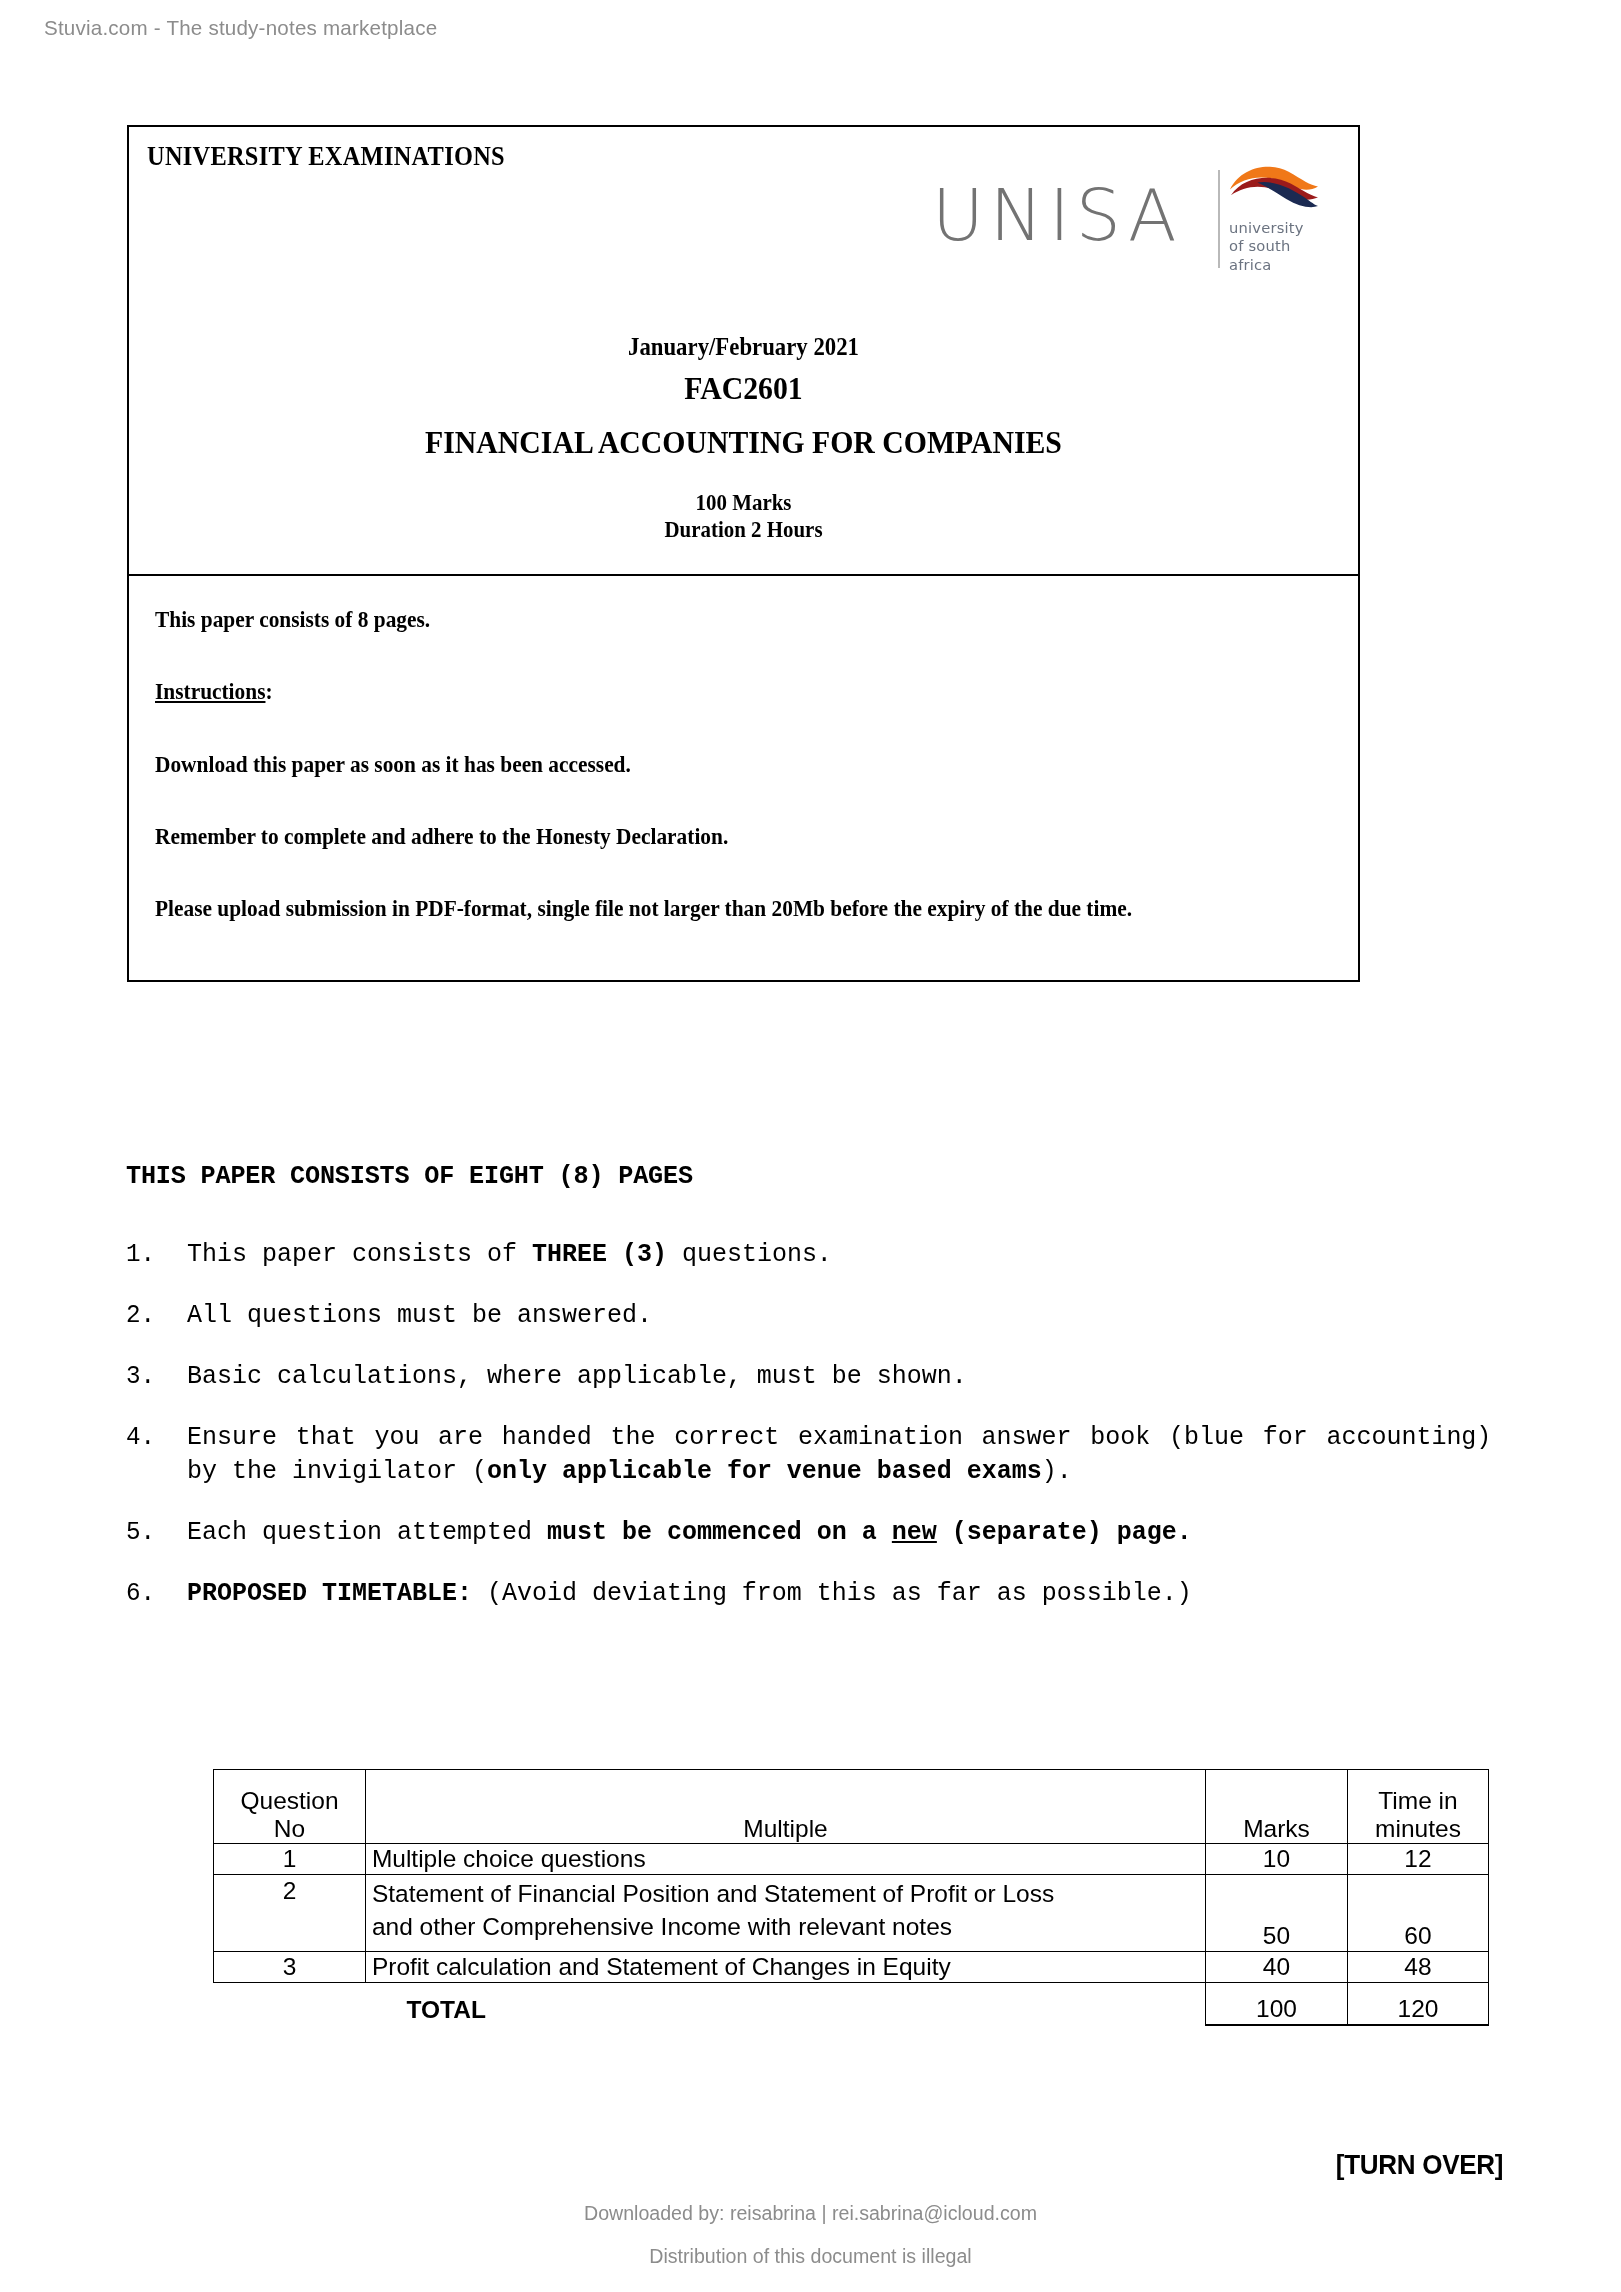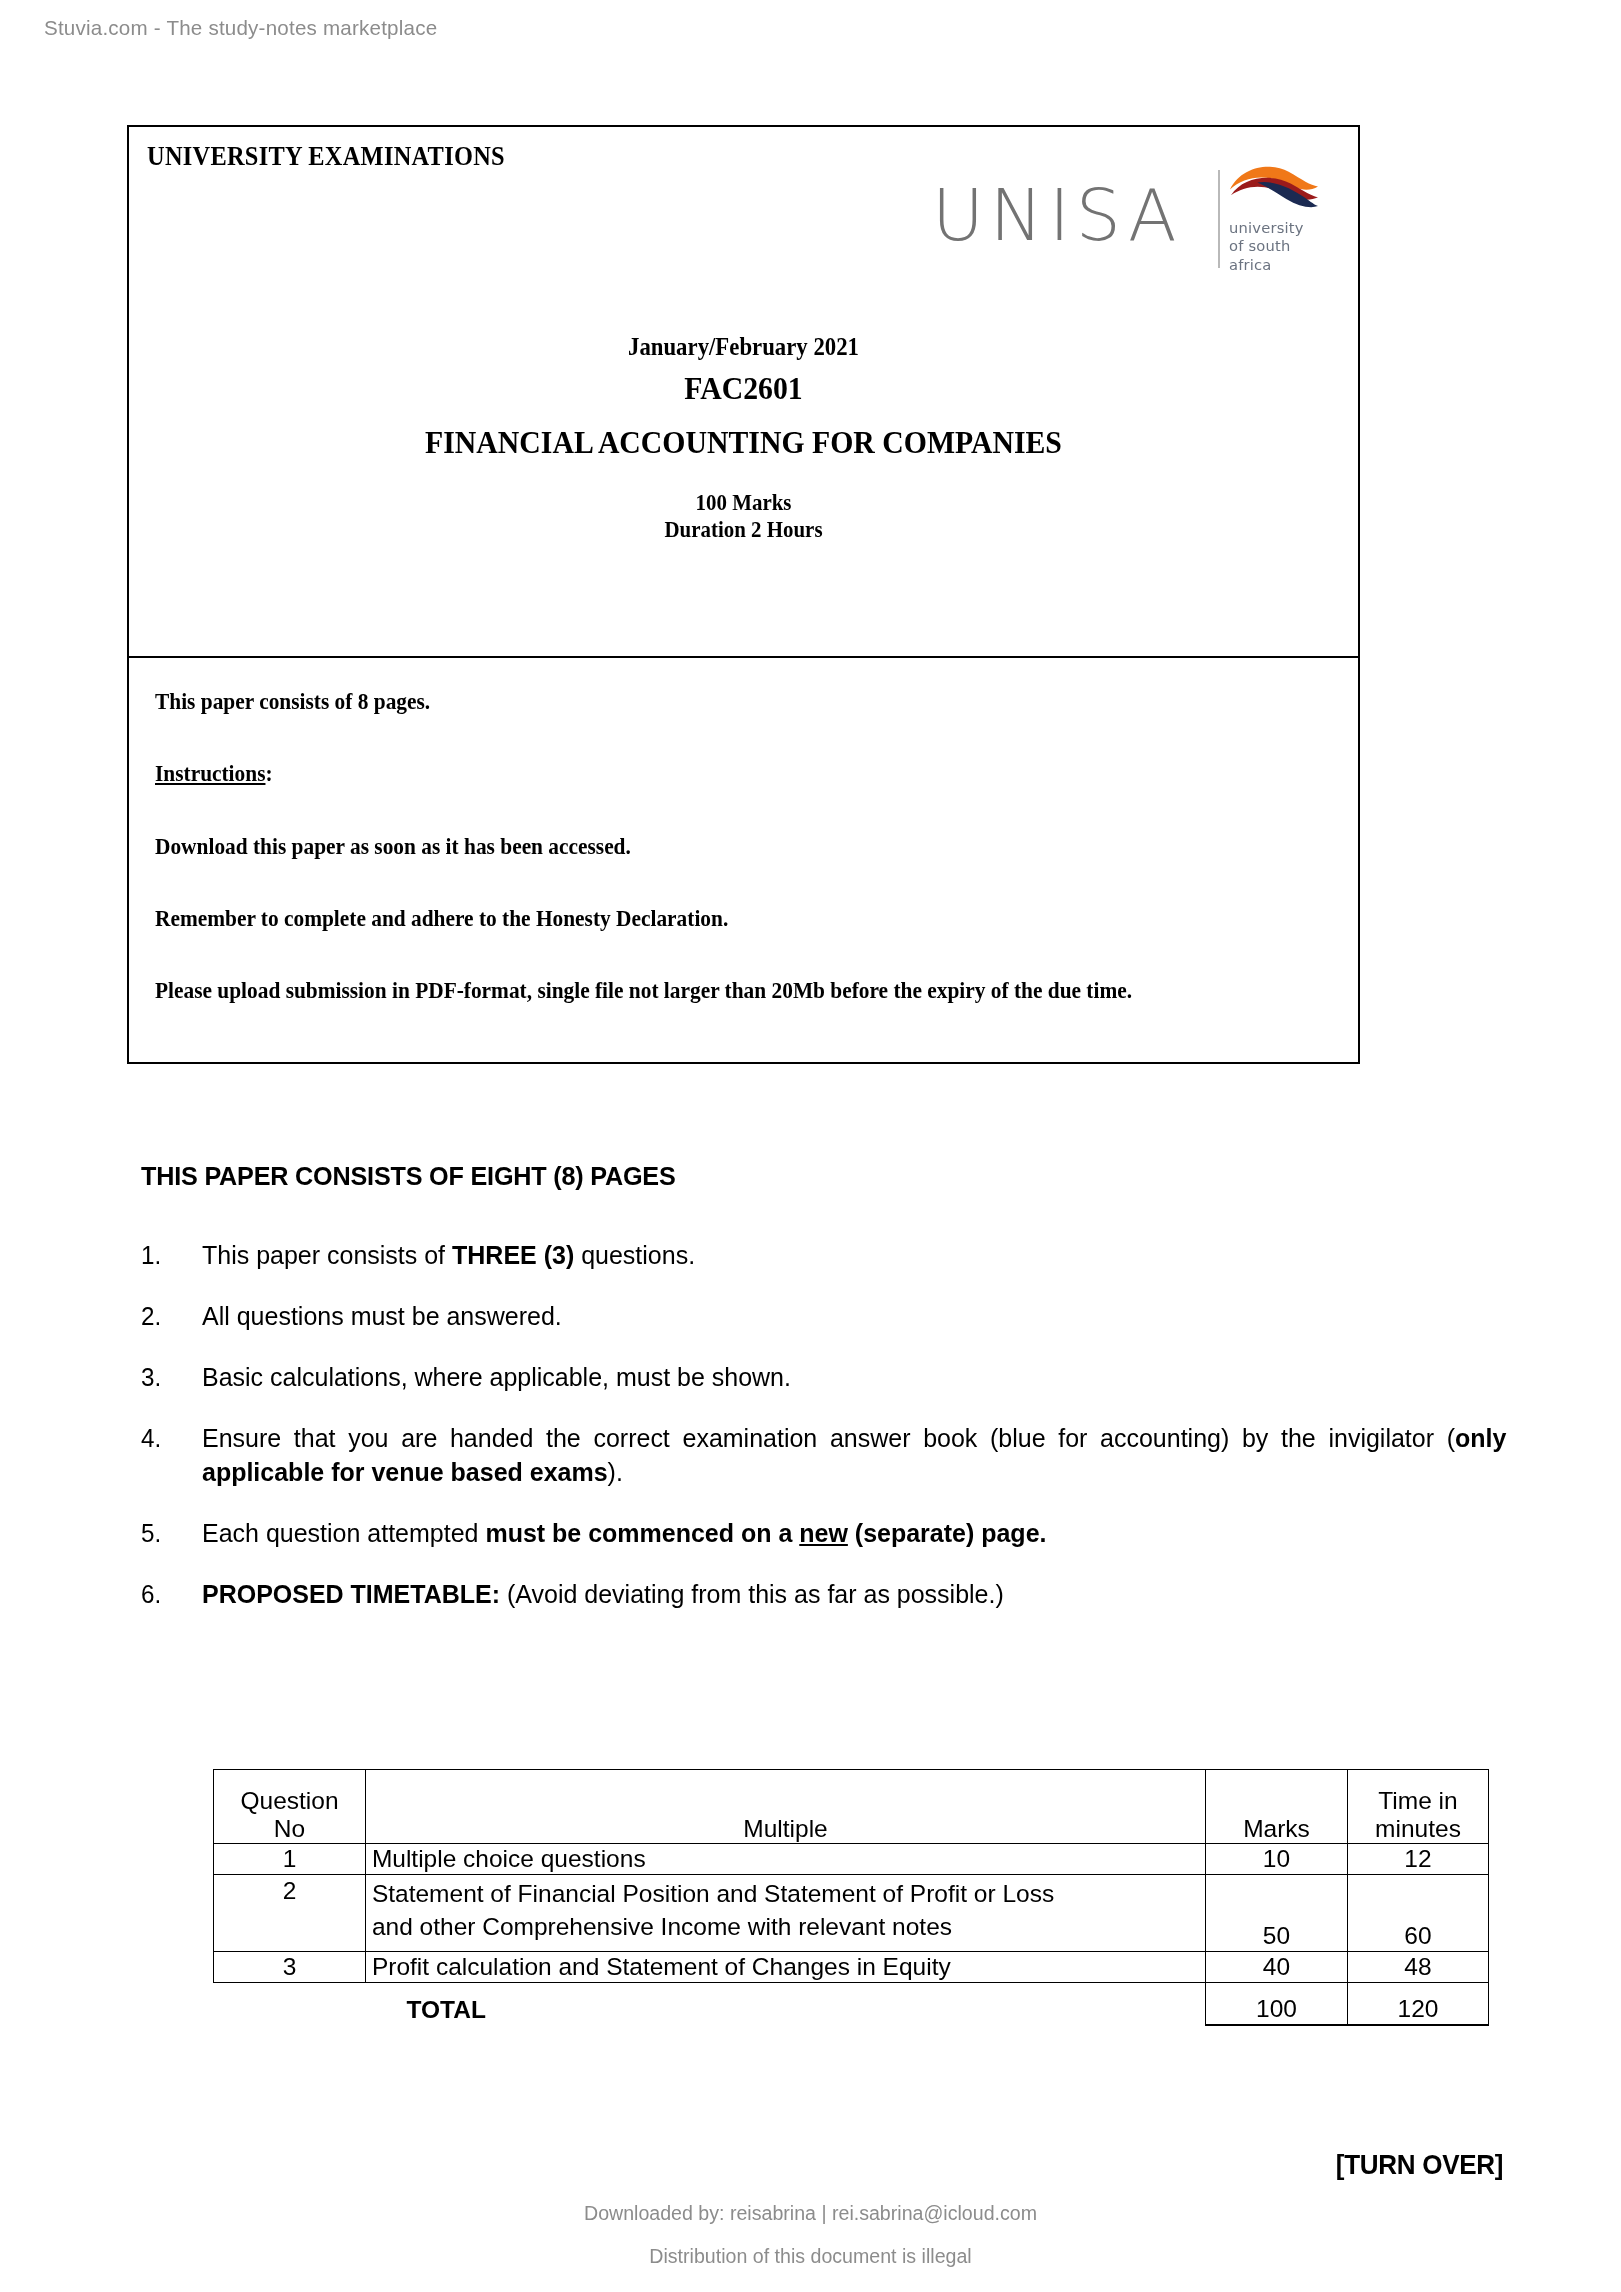--- a/index.html
+++ b/index.html
@@ -36,21 +36,21 @@
     position: absolute;
     left: 127px;
     top: 125px;
     width: 1233px;
     border: 2px solid #000;
     box-sizing: border-box;
     font-family: "Liberation Serif", serif;
   }
   .exam-box-top {
     position: relative;
-    height: 529px;
+    height: 447px;
     box-sizing: border-box;
   }
   .box-divider {
     border-top: 2px solid #000;
     width: 100%;
   }
 
   .uni-exams {
     position: absolute;
     left: 17.6px;
@@ -171,24 +171,24 @@
     margin: 0 0 43px 0;
     transform: scaleX(0.95);
     transform-origin: left center;
   }
   .exam-box-bottom p.last { margin-bottom: 17.6px; }
   .ul-label { text-decoration: underline; }
 
   
   .body-content {
     position: absolute;
-    left: 141px;
+    left: 126px;
     top: 1161px;
     width: 1392px;
-    font-family: Liberation Sans, sans-serif;
+    font-family: Liberation Mono, monospace;
   }
   .pages-heading {
     font-size: 26.5px;
     font-weight: bold;
     letter-spacing: -0.2px;
     margin: 0 0 47px 0;
     transform: scaleX(0.95);
     transform-origin: left center;
   }
   .please-note {

